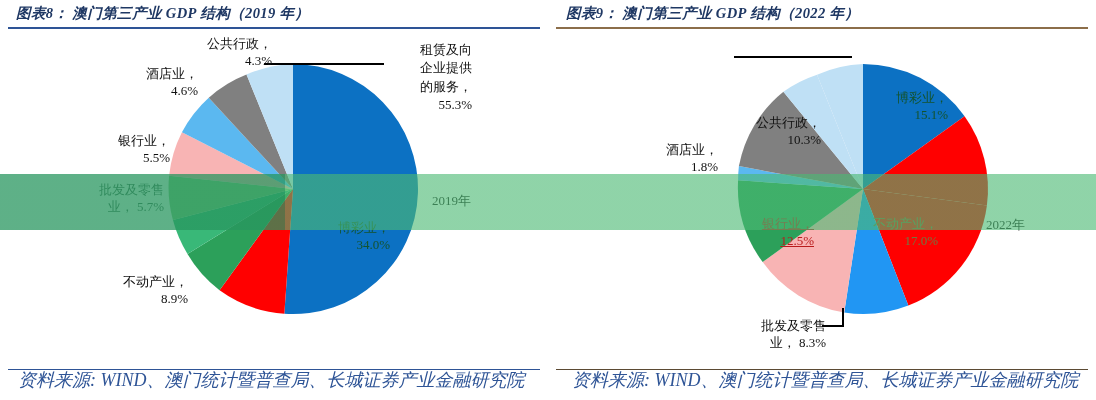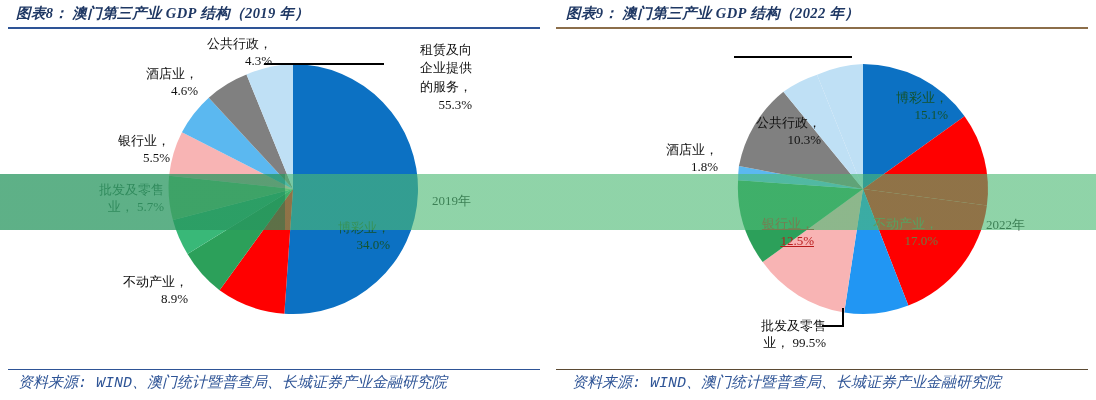--- a/index.html
+++ b/index.html
@@ -32,22 +32,22 @@
   .panel.right .rule-top { background:#8C6E4A; }
 
   .rule-bot {
     position:absolute; left:8px; right:8px; bottom:30px;
     height:1.5px; background:#2E5496;
   }
   .panel.right .rule-bot { background:#5B4A33; }
 
   .source {
     position:absolute; left:18px; bottom:8px;
-    font-family:Liberation Mono, monospace;
-    font-style:italic; font-size:15px;
+    font-family:Liberation Serif, serif;
+    font-style:italic; font-size:18px;
     color:#2E5496; white-space:nowrap;
   }
   .panel.right .source { left:24px; }
 
   .pie-wrap { position:absolute; }
   .pie-wrap svg { display:block; overflow:visible; }
 
   .lbl {
     position:absolute;
     font-family:"Liberation Serif", serif;
@@ -196,21 +196,21 @@
     <div class="lbl in" style="left:310px; top:90px; width:90px;">博彩业，
 15.1%</div>
 
     <div class="lbl" style="left:176px; top:216px; width:90px; color:#b91c1c;text-decoration:underline;">银行业，
 12.5%</div>
 
     <div class="lbl dark" style="left:290px; top:216px; width:100px; color:#6d7a43;">不动产业，
 17.0%</div>
 
     <div class="lbl dark" style="left:168px; top:318px; width:110px;">批发及零售
-业， 99.5%</div>
+业， 8.3%</div>
 
     <div class="leader" style="left:274px; top:325px; width:22px; height:2px;"></div>
     <div class="leader" style="left:294px; top:308px; width:2px; height:19px;"></div>
 
     <div class="legend-lbl" style="left:438px; top:216px;">2022年</div>
 
     <div class="rule-bot"></div>
     <div class="source">资料来源: WIND、澳门统计暨普查局、长城证券产业金融研究院</div>
   </div>
 

